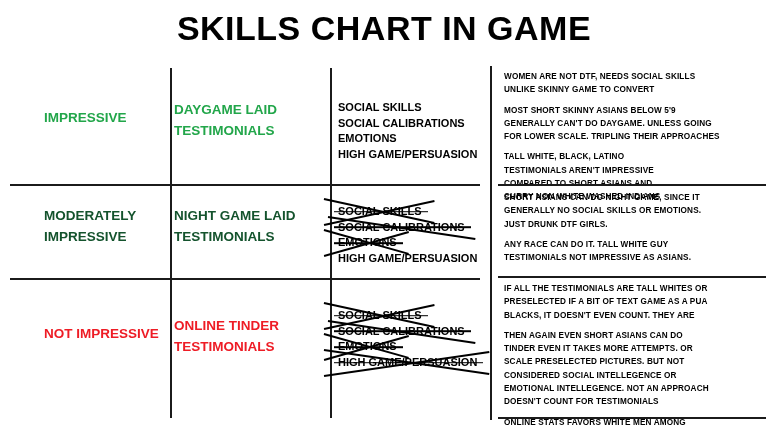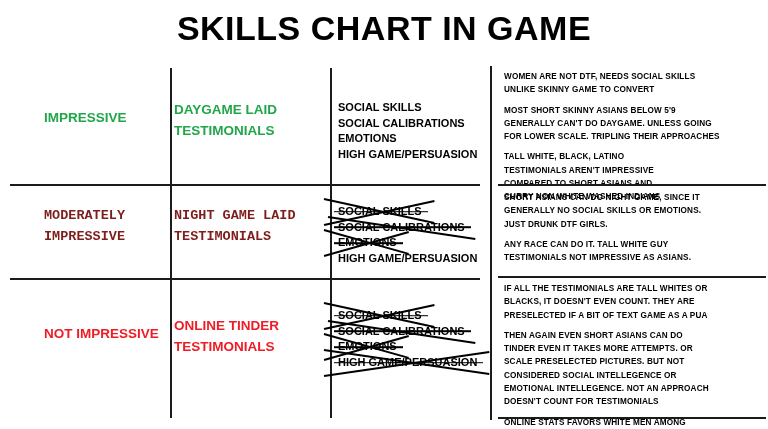--- a/index.html
+++ b/index.html
@@ -77,21 +77,21 @@
 
   .r2 .cell-rating{top:20px;}
   .r2 .cell-source{top:20px;}
   .r2 .cell-skills{top:18px;}
 
   .r3 .cell-rating{top:44px;}
   .r3 .cell-source{top:36px;}
   .r3 .cell-skills{top:28px;}
 
   .c-green{color:#22a64a;}
-  .c-yellow{color:#7f1d1d;font-family:Liberation Mono, monospace;}
+  .c-yellow{color:#14532d;}
   .c-red{color:#ee1c25;}
 
   
   .skill{position:relative;display:block;width:max-content;}
   .skill .strike-h{
     position:absolute;
     left:-4px;top:50%;
     height:1.6px;
     background:#000;
     transform:translateY(-50%);
@@ -220,22 +220,22 @@
     <p>GENERALLY NO SOCIAL SKILLS OR EMOTIONS.</p>
     <p>JUST DRUNK DTF GIRLS.</p>
     <p class="gap">ANY RACE CAN DO IT. TALL WHITE GUY</p>
     <p>TESTIMONIALS NOT IMPRESSIVE AS ASIANS.</p>
   </div>
 
   <div class="note-rule nr2"></div>
 
   <div class="note-block nb3">
     <p>IF ALL THE TESTIMONIALS ARE TALL WHITES OR</p>
+    <p>PRESELECTED IF A BIT OF TEXT GAME AS A PUA</p>
     <p>BLACKS, IT DOESN'T EVEN COUNT. THEY ARE</p>
-    <p>PRESELECTED IF A BIT OF TEXT GAME AS A PUA</p>
     <p class="gap">THEN AGAIN EVEN SHORT ASIANS CAN DO</p>
     <p>TINDER EVEN IT TAKES MORE ATTEMPTS. OR</p>
     <p>SCALE PRESELECTED PICTURES. BUT NOT</p>
     <p>CONSIDERED SOCIAL INTELLEGENCE OR</p>
     <p>EMOTIONAL INTELLEGENCE. NOT AN APPROACH</p>
     <p>DOESN'T COUNT FOR TESTIMONIALS</p>
     <p class="gap">ONLINE STATS FAVORS WHITE MEN AMONG</p>
     <div class="two-col">
       <span>ALL WOMEN</span>
       <span>ASIAN MEN CAN USE PRESELECTION PICS</span>

